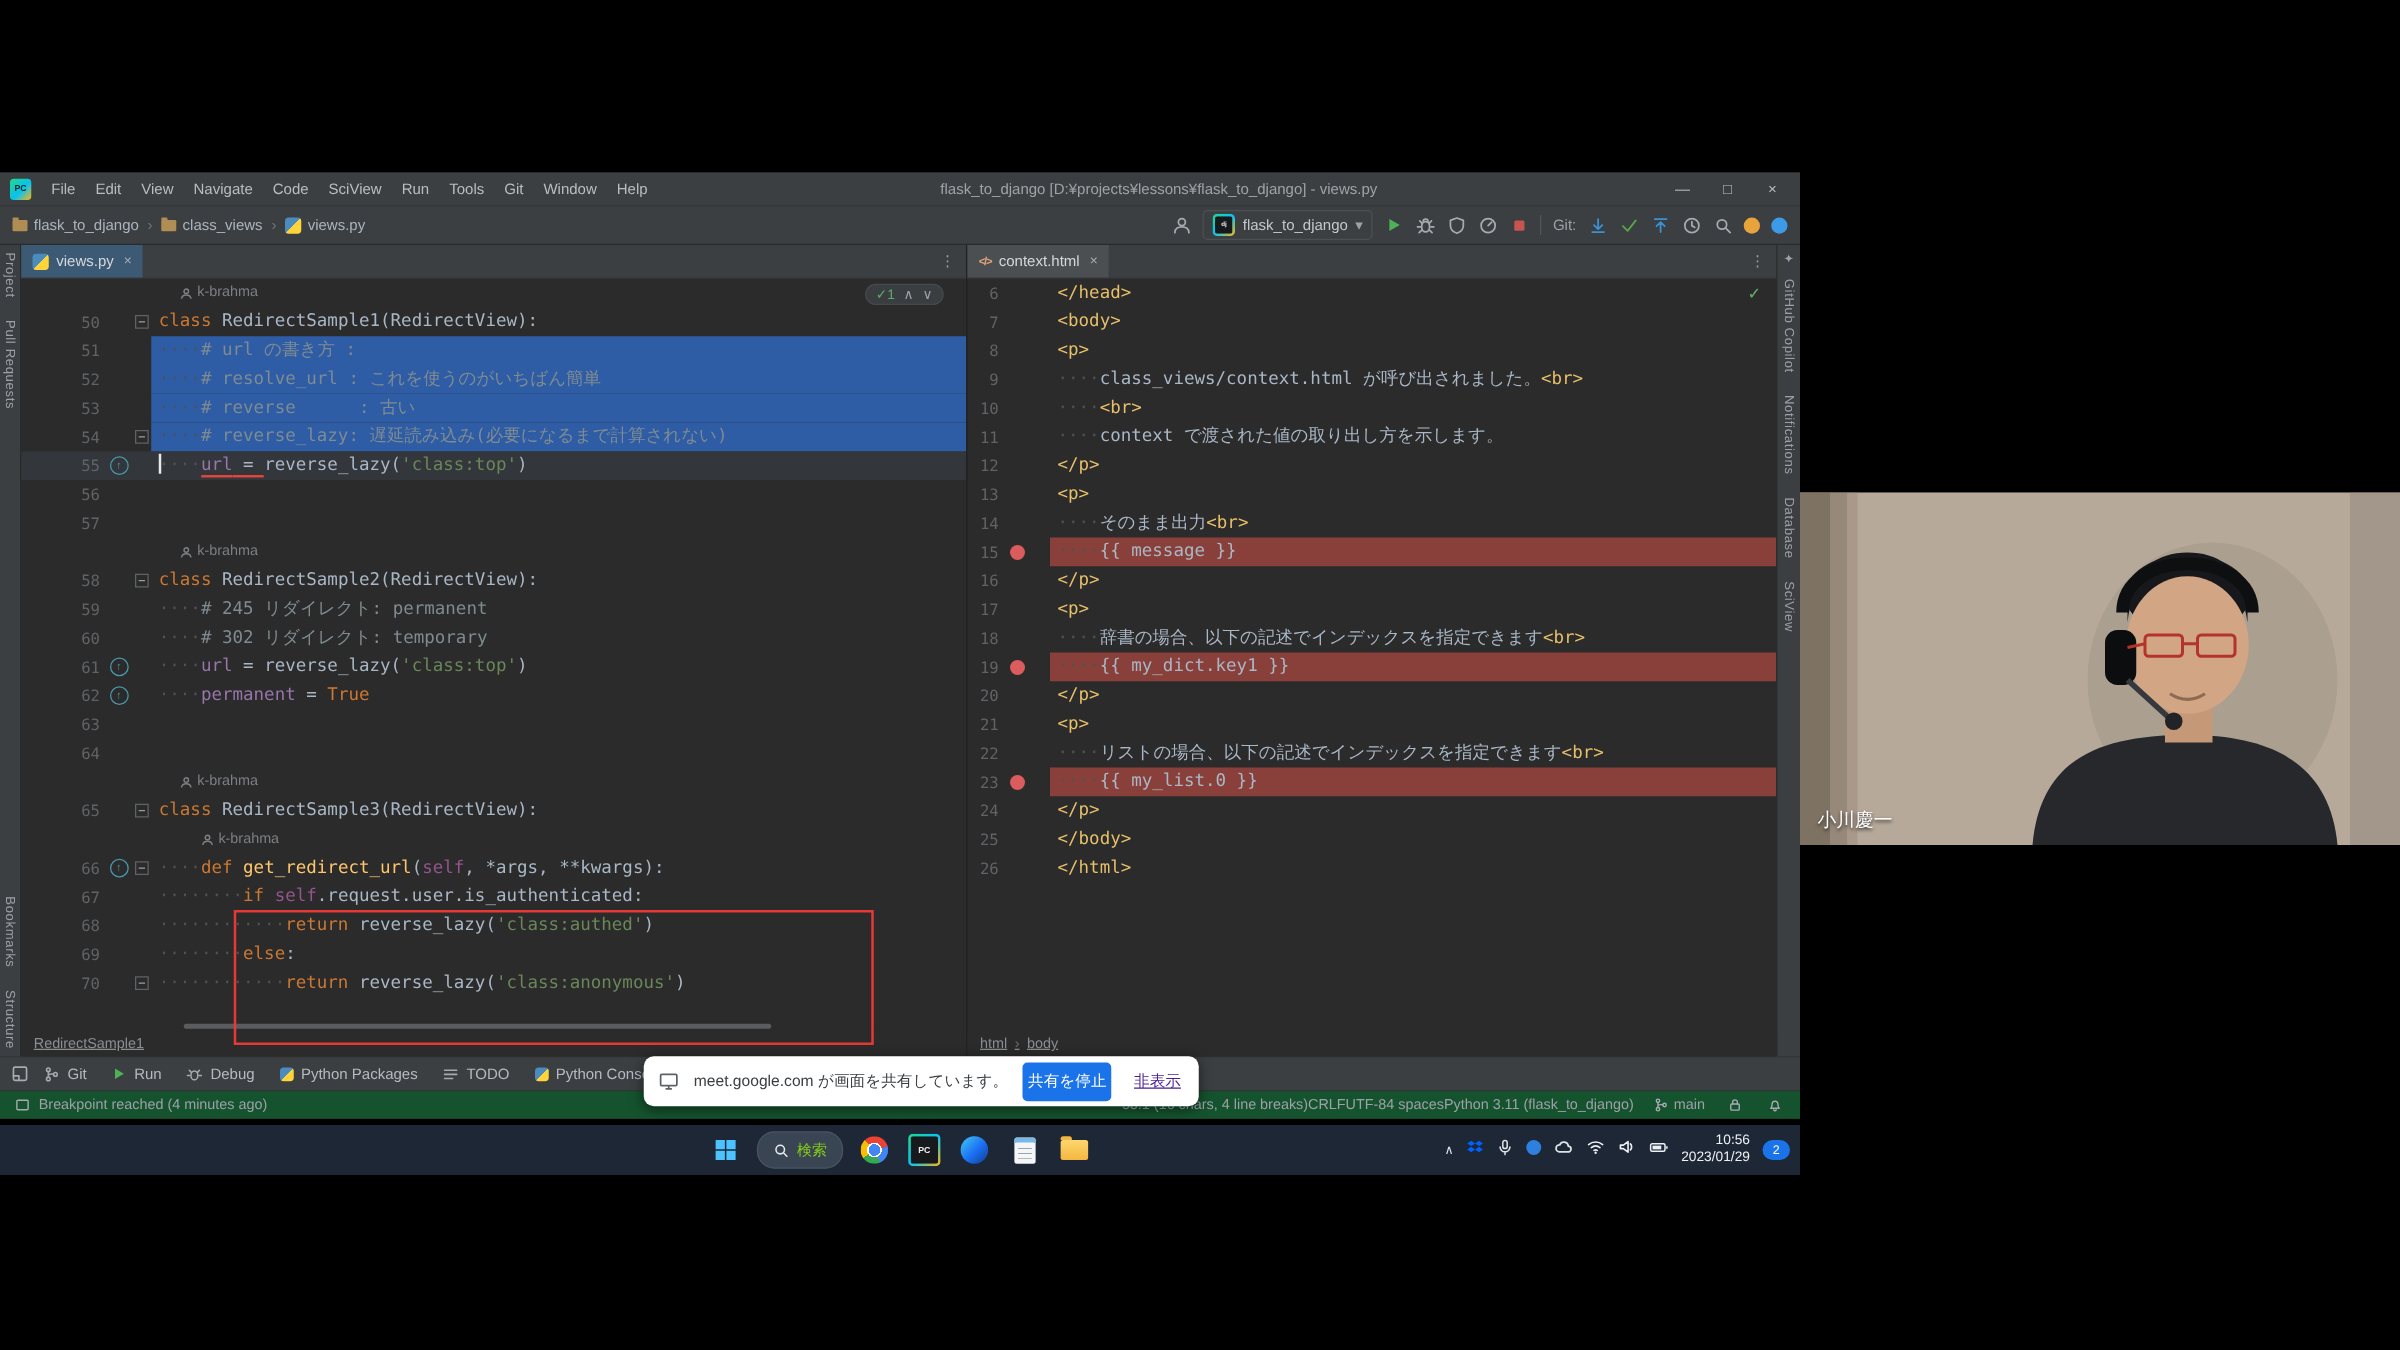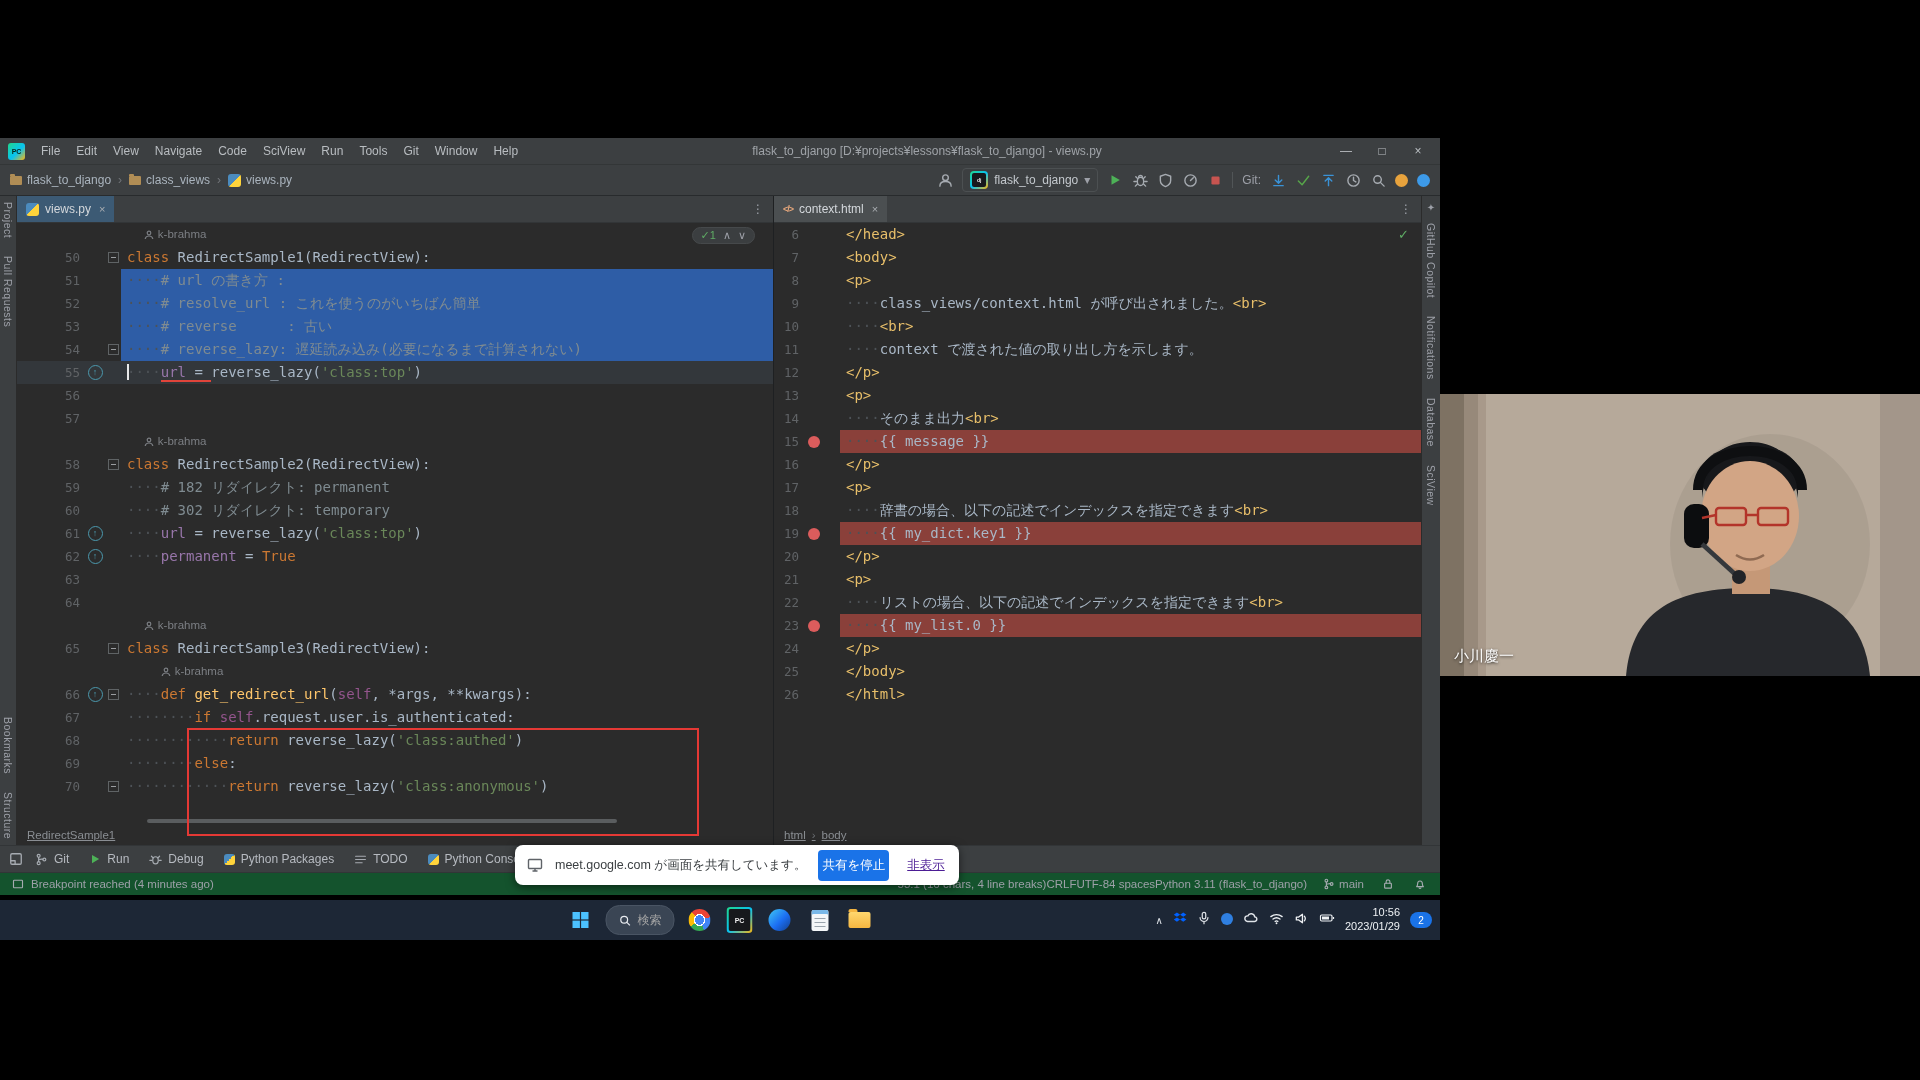--- a/index.html
+++ b/index.html
@@ -110,21 +110,21 @@
               box-shadow:0 2px 10px rgba(0,0,0,.55);display:flex;align-items:center;gap:12px;
               padding:0 8px 0 12px;font-size:12.5px;color:#3c4043;z-index:60;}
   .stop-btn{background:#1a73e8;color:#fff;border:none;border-radius:4px;padding:7px 4px;font-size:12.5px;font-family:inherit;}
   .hide-link{color:#4c1d95;padding:0 6px;text-decoration:underline;}
 
   
   #taskbar{position:absolute;left:0;top:900px;width:1440px;height:40px;background:#1d2736;z-index:40;}
   .tb-center{position:absolute;left:50%;top:0;transform:translateX(-50%);height:40px;display:flex;align-items:center;gap:10px;}
   .tb-icn{width:30px;height:30px;border:none;background:transparent;display:flex;align-items:center;justify-content:center;border-radius:4px;padding:0;}
   .tb-search{height:28px;display:flex;align-items:center;gap:6px;background:#3a4554;border:1px solid #4a5564;
-             border-radius:14px;padding:0 12px;color:#a3a3a3;font-size:12px;}
+             border-radius:14px;padding:0 12px;color:#84cc16;font-size:12px;}
   .chrome-ball{width:22px;height:22px;border-radius:50%;
       background:radial-gradient(circle,#4285f4 0 30%,#fff 30% 38%,transparent 38%),
                  conic-gradient(from -45deg,#ea4335 0 120deg,#4285f4 120deg 200deg,#34a853 200deg 280deg,#fbbc05 280deg 360deg);}
   .pc-ball{width:22px;height:22px;border-radius:4px;background:#17191c;border:2px solid transparent;
            background-image:linear-gradient(#17191c,#17191c),linear-gradient(135deg,#21d789,#07c3f2,#fdb60d);
            background-origin:border-box;background-clip:content-box,border-box;
            display:flex;align-items:center;justify-content:center;color:#eee;font-size:7px;font-weight:bold;}
   .edge-ball{width:22px;height:22px;border-radius:50%;background:linear-gradient(135deg,#40c8f4,#1b6ef3 55%,#123f8c);}
   .note-ball{width:17px;height:21px;background:#f4f6f8;border-radius:2px;
              box-shadow:inset 0 4px 0 #7ab8e8;position:relative;}
@@ -395,21 +395,21 @@
                 </span>
               </span>
               <span class="code"><span class="kw">class</span><span class="d"> RedirectSample2(RedirectView):</span></span>
             </div>
             <div class="crow">
               <span class="gut">
                 <span class="lnum">59</span>
                 <span class="gico"></span>
                 <span class="gfold"></span>
               </span>
-              <span class="code"><span class="ws">····</span><span class="cmt"># 182 リダイレクト: permanent</span></span>
+              <span class="code"><span class="ws">····</span><span class="cmt"># 245 リダイレクト: permanent</span></span>
             </div>
             <div class="crow">
               <span class="gut">
                 <span class="lnum">60</span>
                 <span class="gico"></span>
                 <span class="gfold"></span>
               </span>
               <span class="code"><span class="ws">····</span><span class="cmt"># 302 リダイレクト: temporary</span></span>
             </div>
             <div class="crow">

